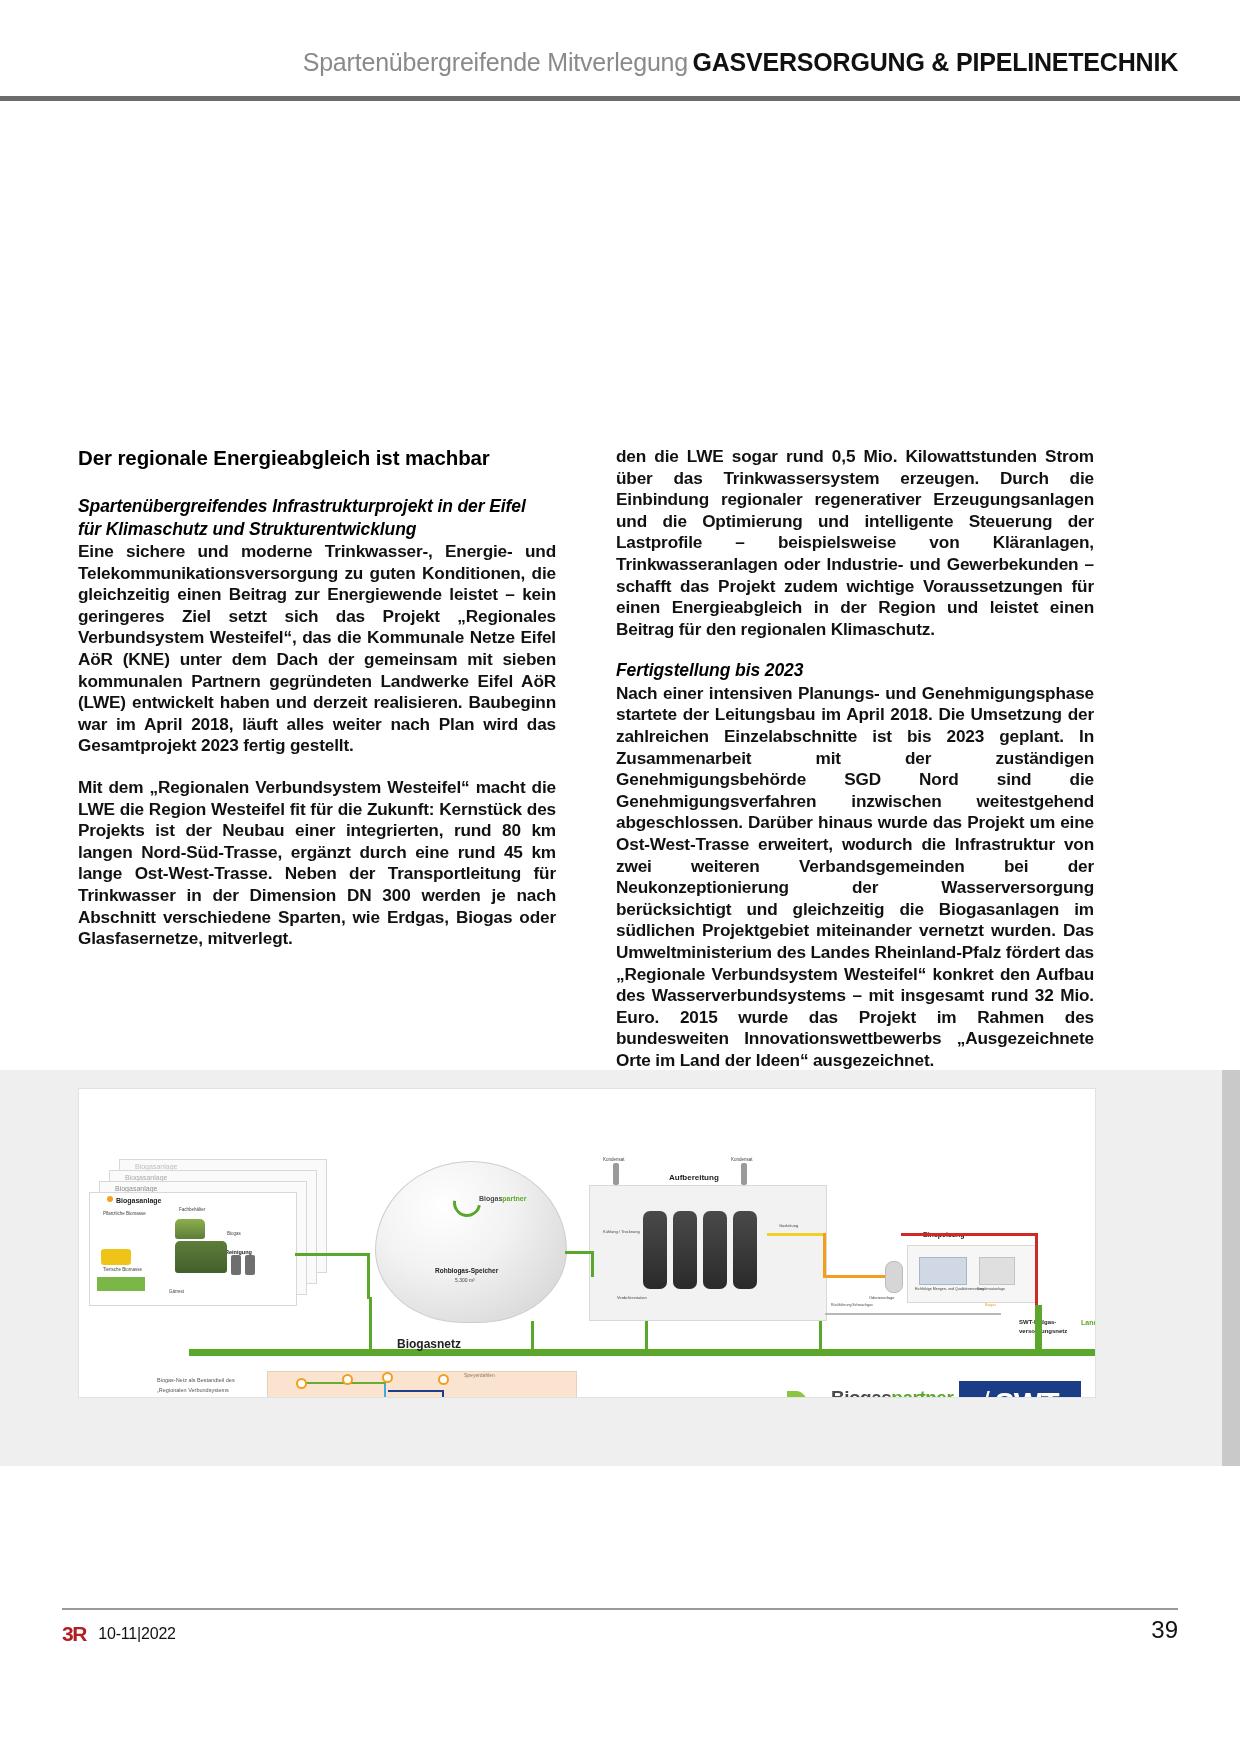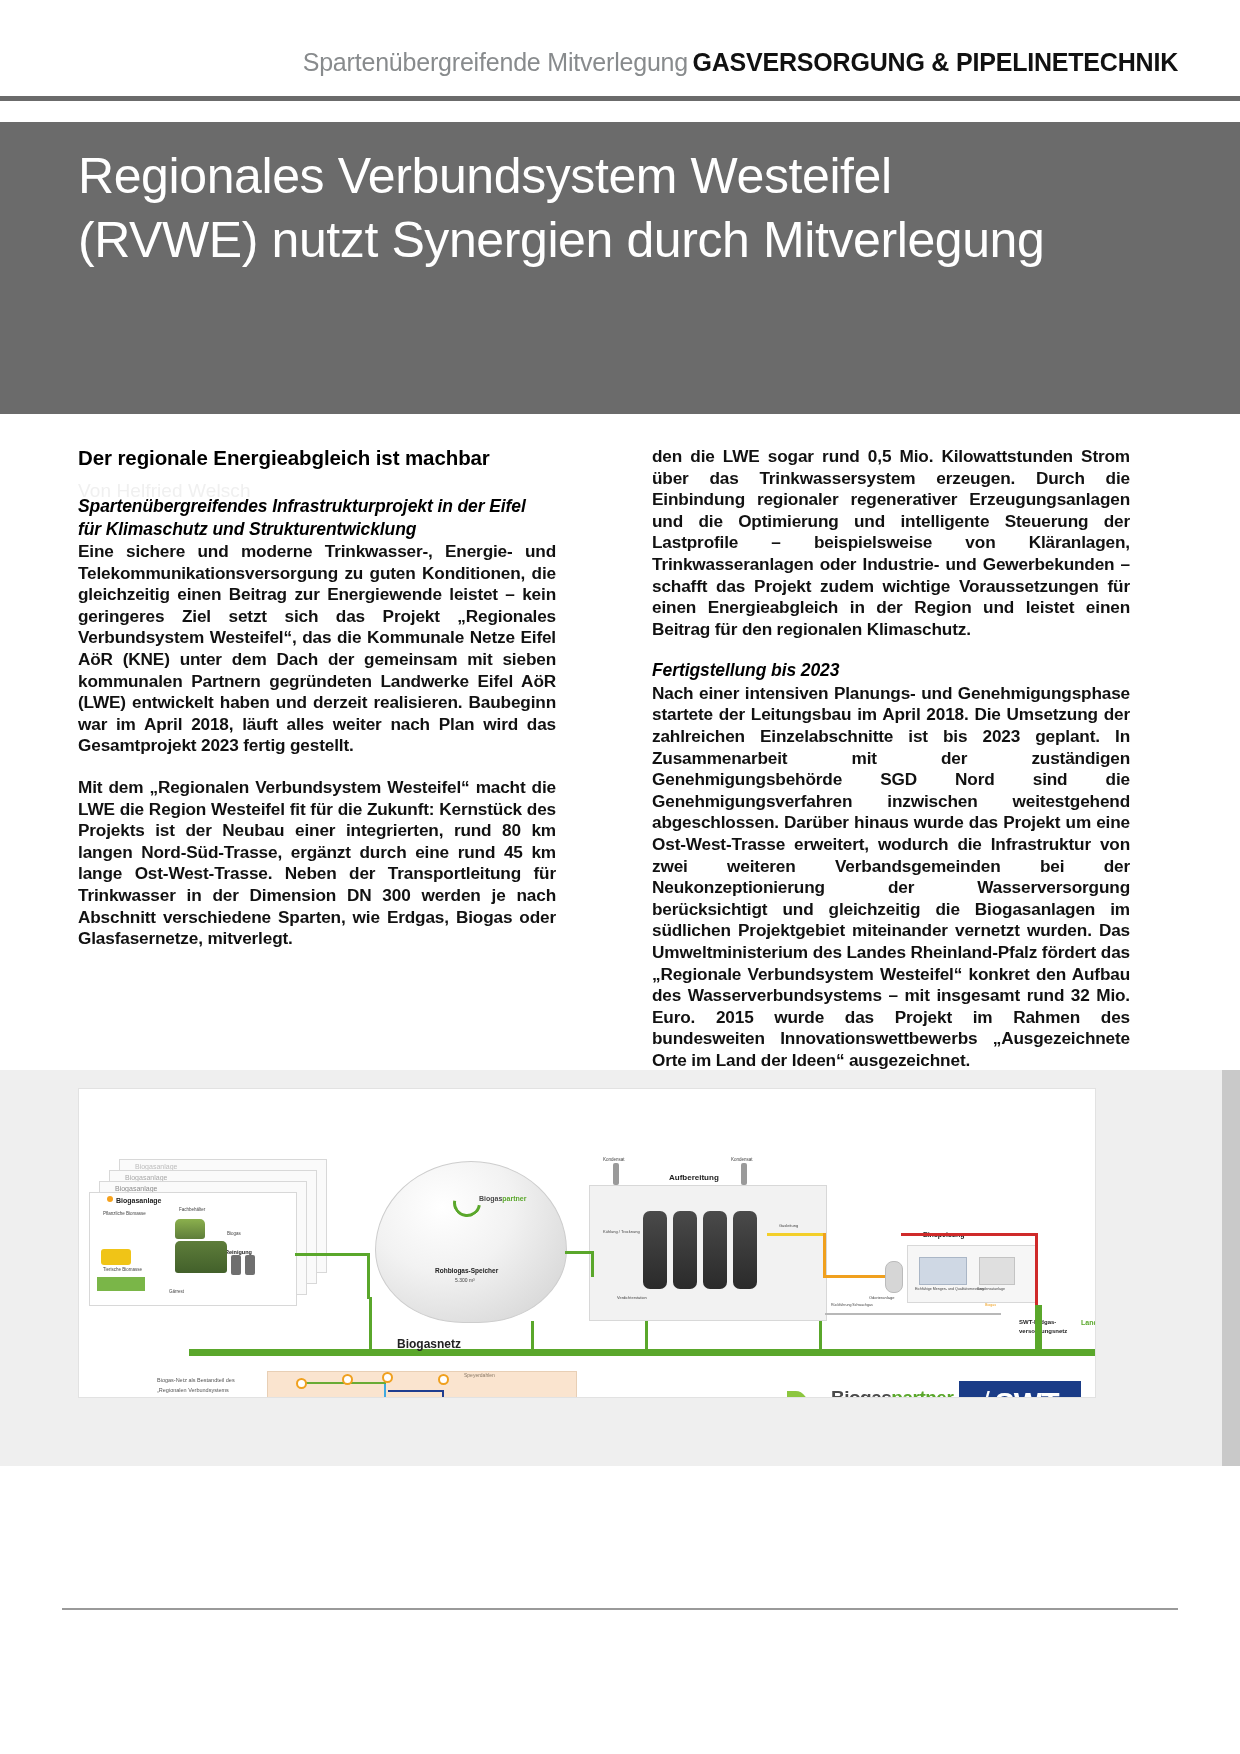--- a/index.html
+++ b/index.html
@@ -46,21 +46,21 @@
     color:#f0f0f0;font-size:19px;letter-spacing:.1px;
   }
 
   
   .cols{
     position:absolute;left:78px;top:446px;width:1084px;
   }
   .col{
     width:478px;float:left;
   }
-  .col.right{margin-left:96px;}
+  .col.right{margin-left:60px;}
   .kicker{
     font-size:20.5px;font-weight:bold;color:#000;margin:0 0 26px 0;
     letter-spacing:-.1px;
   }
   .subhead{
     font-size:17.5px;font-weight:bold;font-style:italic;color:#000;
     margin:0 0 1px 0;line-height:21.5px;letter-spacing:-.1px;
   }
   p.body{
     margin:0 0 20px 0;font-size:17.2px;line-height:21.6px;
@@ -183,24 +183,20 @@
 <body>
 
 <div class="page">
 
   <div class="runhead">
     <span class="rh-light">Spartenübergreifende Mitverlegung</span>
     <span class="rh-bold">GASVERSORGUNG &amp; PIPELINETECHNIK</span>
   </div>
   <div class="rule-top"></div>
 
-  <div class="banner">
-    <h1>Regionales Verbundsystem Westeifel (RVWE) nutzt Synergien durch Mitverlegung</h1>
-    <div class="byline">Von Helfried Welsch</div>
-  </div>
 
   <div class="cols">
 
     <div class="col left">
       <div class="kicker">Der regionale Energieabgleich ist machbar</div>
       <div class="subhead">Spartenübergreifendes Infrastrukturprojekt in der Eifel</div>
       <div class="subhead">für Klimaschutz und Strukturentwicklung</div>
       <p class="body">Eine sichere und moderne Trinkwasser-, Energie- und Telekommunikationsversorgung zu guten Konditionen, die gleichzeitig einen Beitrag zur Energiewende leistet – kein geringeres Ziel setzt sich das Projekt „Regionales Verbundsystem Westeifel“, das die Kommunale Netze Eifel AöR (KNE) unter dem Dach der gemeinsam mit sieben kommunalen Partnern gegründeten Landwerke Eifel AöR (LWE) entwickelt haben und derzeit realisieren. Baubeginn war im April 2018, läuft alles weiter nach Plan wird das Gesamtprojekt 2023 fertig gestellt.</p>
       <p class="body">Mit dem „Regionalen Verbundsystem Westeifel“ macht die LWE die Region Westeifel fit für die Zukunft: Kernstück des Projekts ist der Neubau einer integrierten, rund 80 km langen Nord-Süd-Trasse, ergänzt durch eine rund 45 km lange Ost-West-Trasse. Neben der Transportleitung für Trinkwasser in der Dimension DN 300 werden je nach Abschnitt verschiedene Sparten, wie Erdgas, Biogas oder Glasfasernetze, mitverlegt.</p>
     </div>
@@ -363,14 +359,19 @@
       <div class="swt" style="left:880px;top:244px;width:122px;height:44px;">
         <span class="slash">/</span>
           <span>SWT</span>
       </div>
 
     </div>
   </div>
 
 
   <div class="rule-bot"></div>
+  <div class="footer">
+    <span class="logo3r">3R</span>
+    <span class="issue">10-11|2022</span>
+    <span class="pageno">39</span>
+  </div>
 
 </div>
 
 </body></html>

